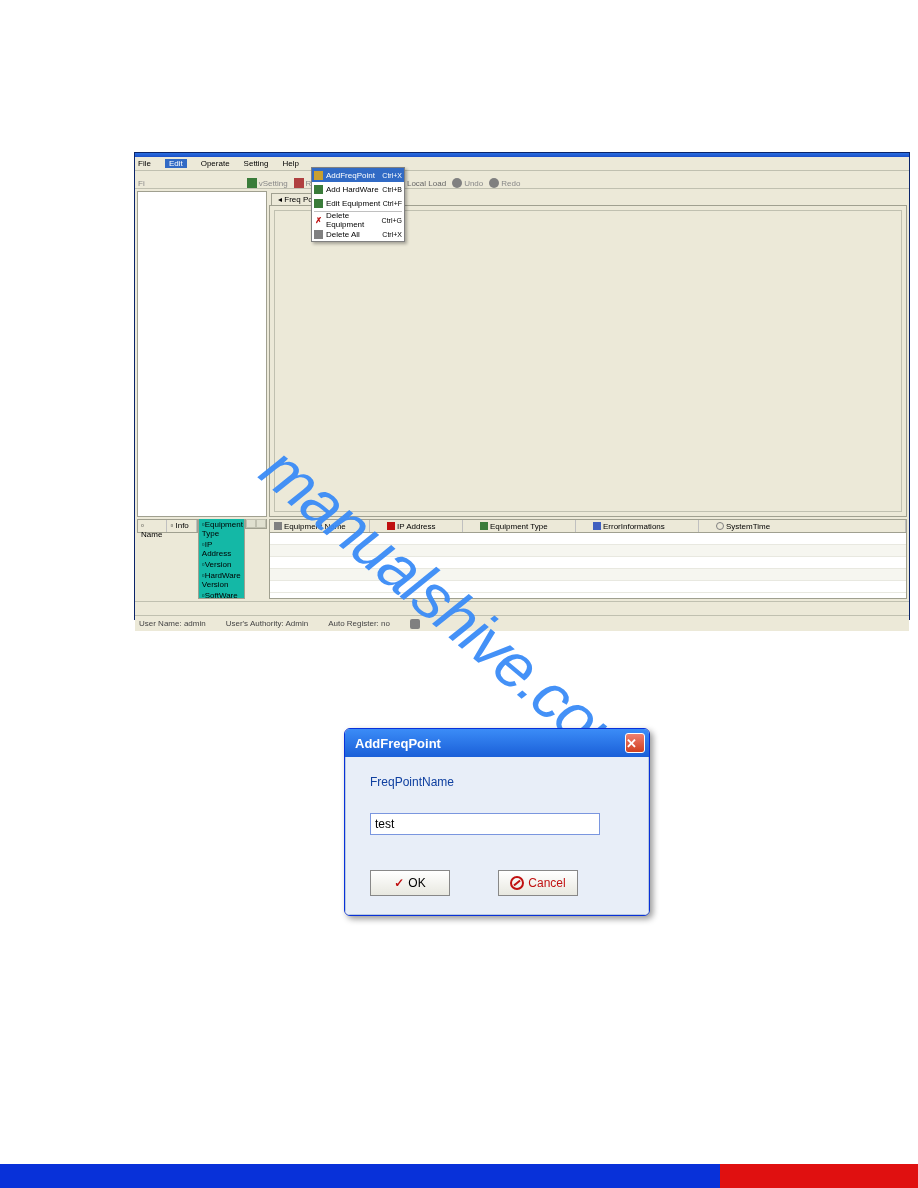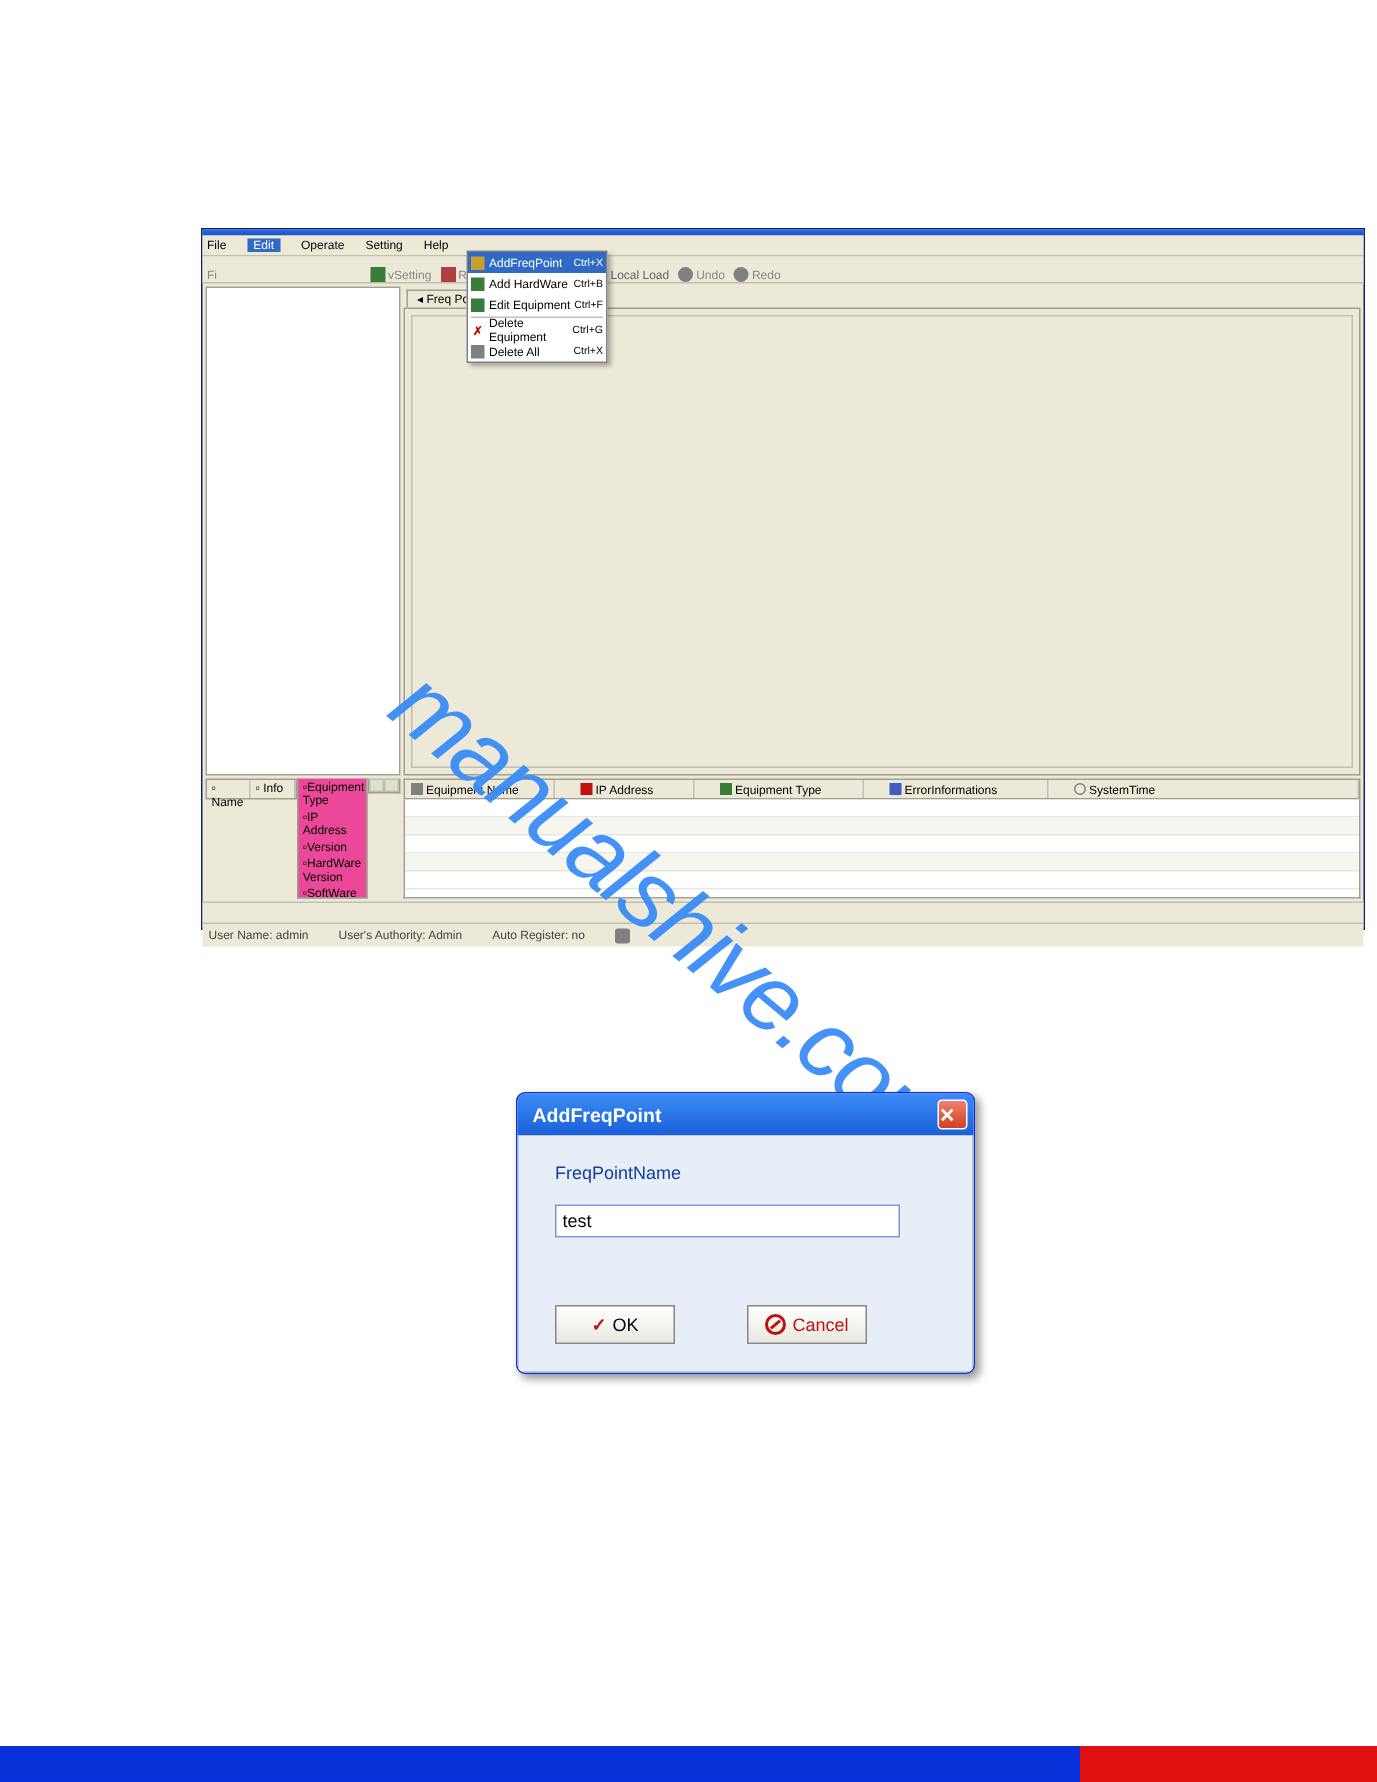--- a/index.html
+++ b/index.html
@@ -39,21 +39,21 @@
   .main-panel { flex: 1; display: flex; flex-direction: column; margin: 2px 2px 2px 0; }
   .tab-strip { height: 14px; background: #ece9d8; display: flex; align-items: flex-end; }
   .tab { font-size: 8px; padding: 1px 6px; border: 1px solid #a0a090; border-bottom: none; background: #ece9d8; margin-left: 2px; }
   .canvas { flex: 1; background: #ece9d8; border: 1px solid #a0a090; position: relative; }
   .canvas-inner { position: absolute; inset: 4px; border: 1px solid #c0c0b0; }
 
   .lower { display: flex; height: 82px; }
   .prop-panel { width: 130px; margin: 0 2px 2px 2px; display: flex; }
   .prop-header { height: 14px; background: #ece9d8; border: 1px solid #a0a090; display: flex; font-size: 8px; }
   .prop-header div { flex: 1; padding: 1px 3px; border-right: 1px solid #c0c0c0; }
-  .prop-body { flex: 1; background: #ec4899; border: 1px solid #a0a090; border-top: none; font-size: 8px; overflow: hidden; }
+  .prop-body { flex: 1; background: #14b8a6; border: 1px solid #a0a090; border-top: none; font-size: 8px; overflow: hidden; }
   .prop-body div { padding: 1px 3px; }
   .prop-scroll { height: 10px; background: #ece9d8; border: 1px solid #a0a090; border-top: none; display: flex; }
   .sb-btn { width: 10px; background: #e0e0d0; border: 1px solid #c0c0b0; }
   .sb-track { flex: 1; background: #f0f0e8; }
 
   .grid-panel { flex: 1; margin: 0 2px 2px 0; display: flex; flex-direction: column; }
   .grid-header { height: 14px; background: #ece9d8; border: 1px solid #a0a090; display: flex; font-size: 8px; gap: 13px; }
   .grid-header div { padding: 1px 4px; border-right: 1px solid #c0c0c0; display: flex; align-items: center; gap: 2px; white-space: nowrap; }
   .gh-ico { width: 8px; height: 8px; display: inline-block; }
   .grid-body { flex: 1; background: #fff; border: 1px solid #a0a090; border-top: none; }
@@ -65,21 +65,21 @@
   
   .dialog {
     position: absolute; left: 344px; top: 728px; width: 306px; height: 188px;
     border: 1px solid #0831d9; border-radius: 6px; overflow: hidden;
     background: #ece9d8; box-shadow: 3px 3px 6px rgba(0,0,0,0.4);
   }
   .dlg-title { height: 28px; background: linear-gradient(#3b8cf7,#1a5fd8); display: flex; align-items: center; padding: 0 4px 0 10px; }
   .dlg-title span { color: #fff; font-weight: bold; font-size: 13px; flex: 1; }
   .dlg-close { width: 20px; height: 20px; background: linear-gradient(#f08070,#d04020); border: 1px solid #fff; border-radius: 3px; display: flex; align-items: center; justify-content: center; color: #fff; font-weight: bold; font-size: 13px; }
   .dlg-body { padding: 18px 24px 10px 24px; background: #e8eef8; height: calc(100% - 28px); border: 1px solid #b8c8e0; border-top: none; position: relative; }
-  .dlg-label { font-size: 12px; color: #1040a0; margin-bottom: 14px; }
+  .dlg-label { font-size: 12px; color: #1040a0; margin-bottom: 24px; }
   .dlg-input { width: 230px; height: 22px; border: 1px solid #7a96df; background: #fff; padding: 2px 4px; font-size: 12px; }
   .dlg-buttons { position: absolute; left: 24px; bottom: 18px; display: flex; gap: 48px; }
   .dlg-btn { width: 80px; height: 26px; border: 1px solid #888; background: linear-gradient(#fff,#e8e8e0); display: flex; align-items: center; justify-content: center; gap: 4px; font-size: 12px; }
   .ok-mark { color: #c01010; font-weight: bold; }
   .cancel-mark { width: 14px; height: 14px; border: 2px solid #c01010; border-radius: 50%; position: relative; }
   .cancel-mark::after { content: ""; position: absolute; left: 1px; top: 4px; width: 8px; height: 2px; background: #c01010; transform: rotate(-40deg); }
   .cancel-txt { color: #c01010; text-align: center; }
 
   
   .watermark {

